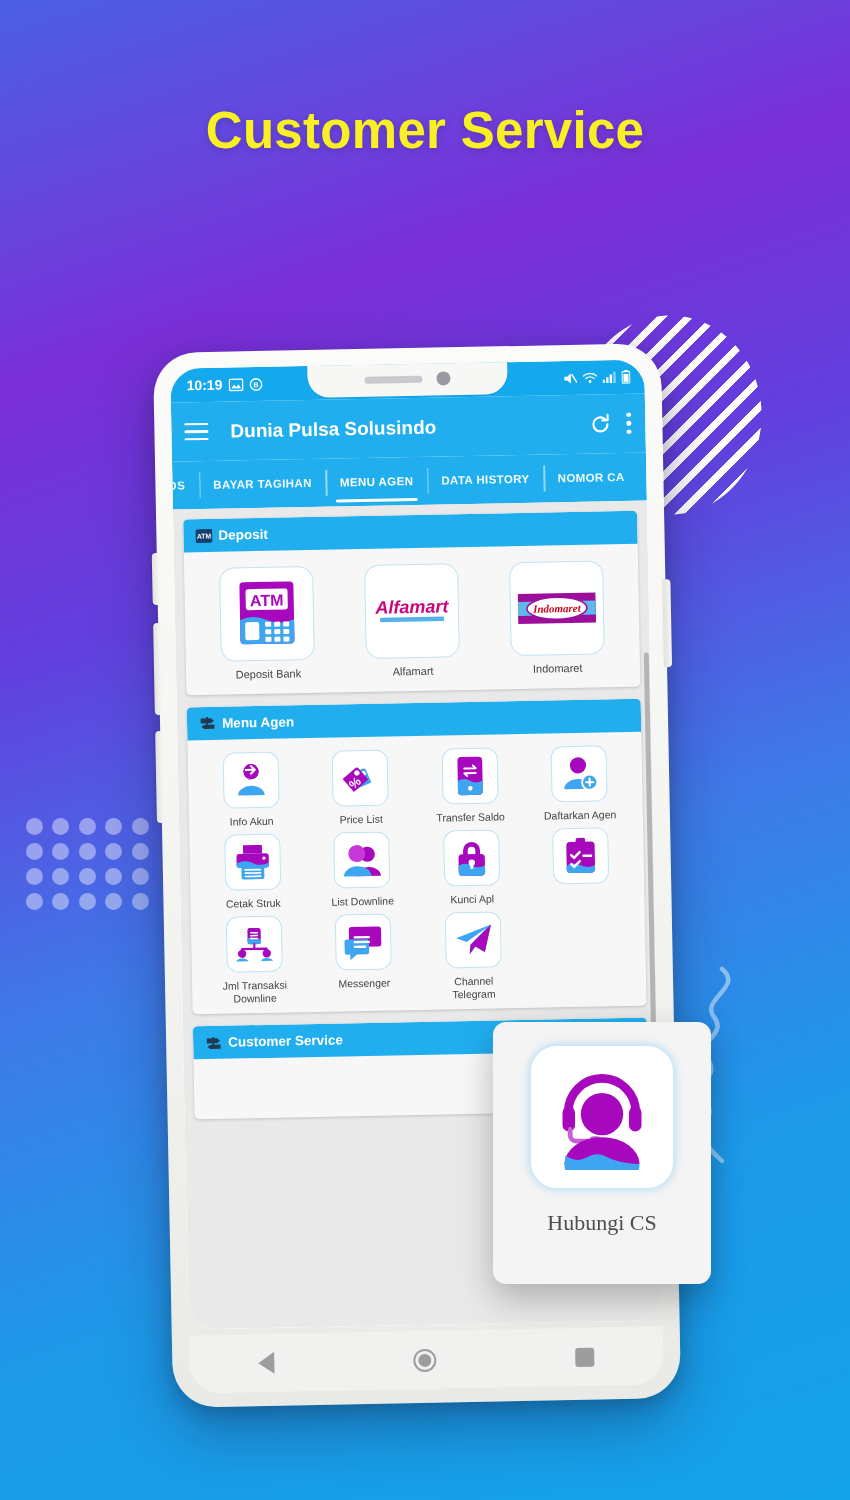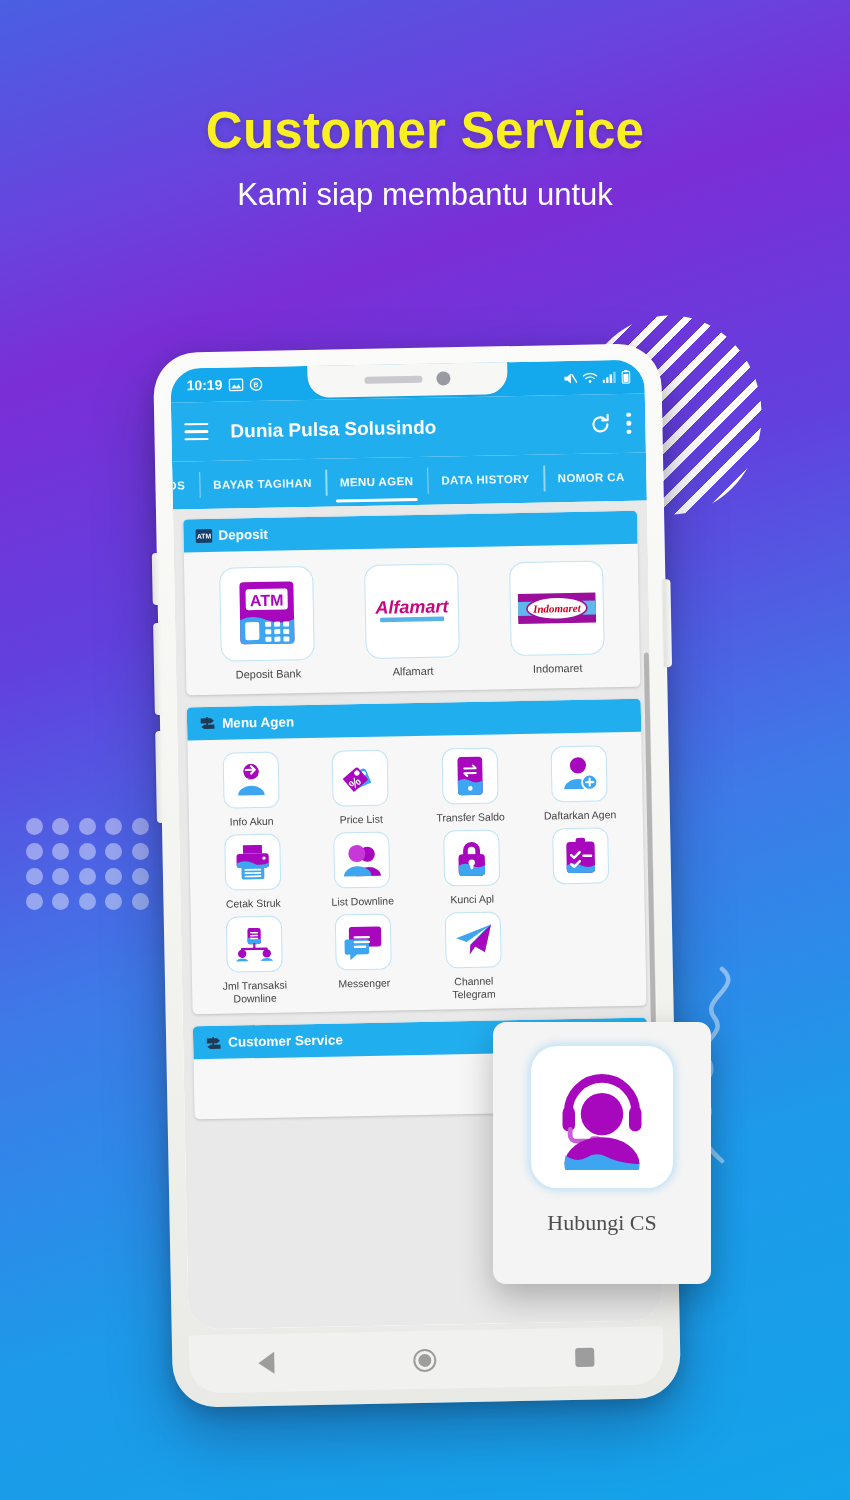--- a/index.html
+++ b/index.html
@@ -215,21 +215,20 @@
 </div>
 
 <svg class="squiggle" viewBox="0 0 60 200">
   <path d="M30 4 C 52 22, 8 34, 22 52 C 36 70, 4 74, 16 94
            C 28 114, 2 116, 14 136 C 26 156, 2 158, 14 178 C 20 188, 26 192, 30 196" fill="none" stroke="#ffffff" stroke-width="4.5" stroke-linecap="round"></path>
 </svg>
 
 <div class="headline">
   <div class="h-title">Customer Service</div>
   <div class="h-sub">
-    <div>Kami siap membantu untuk</div>
   </div>
 </div>
 
 <div class="phone">
   <div class="phone-body"></div>
   <div class="btn-side b1"></div>
   <div class="btn-side b2"></div>
   <div class="btn-side b3"></div>
   <div class="btn-side r1"></div>
 

